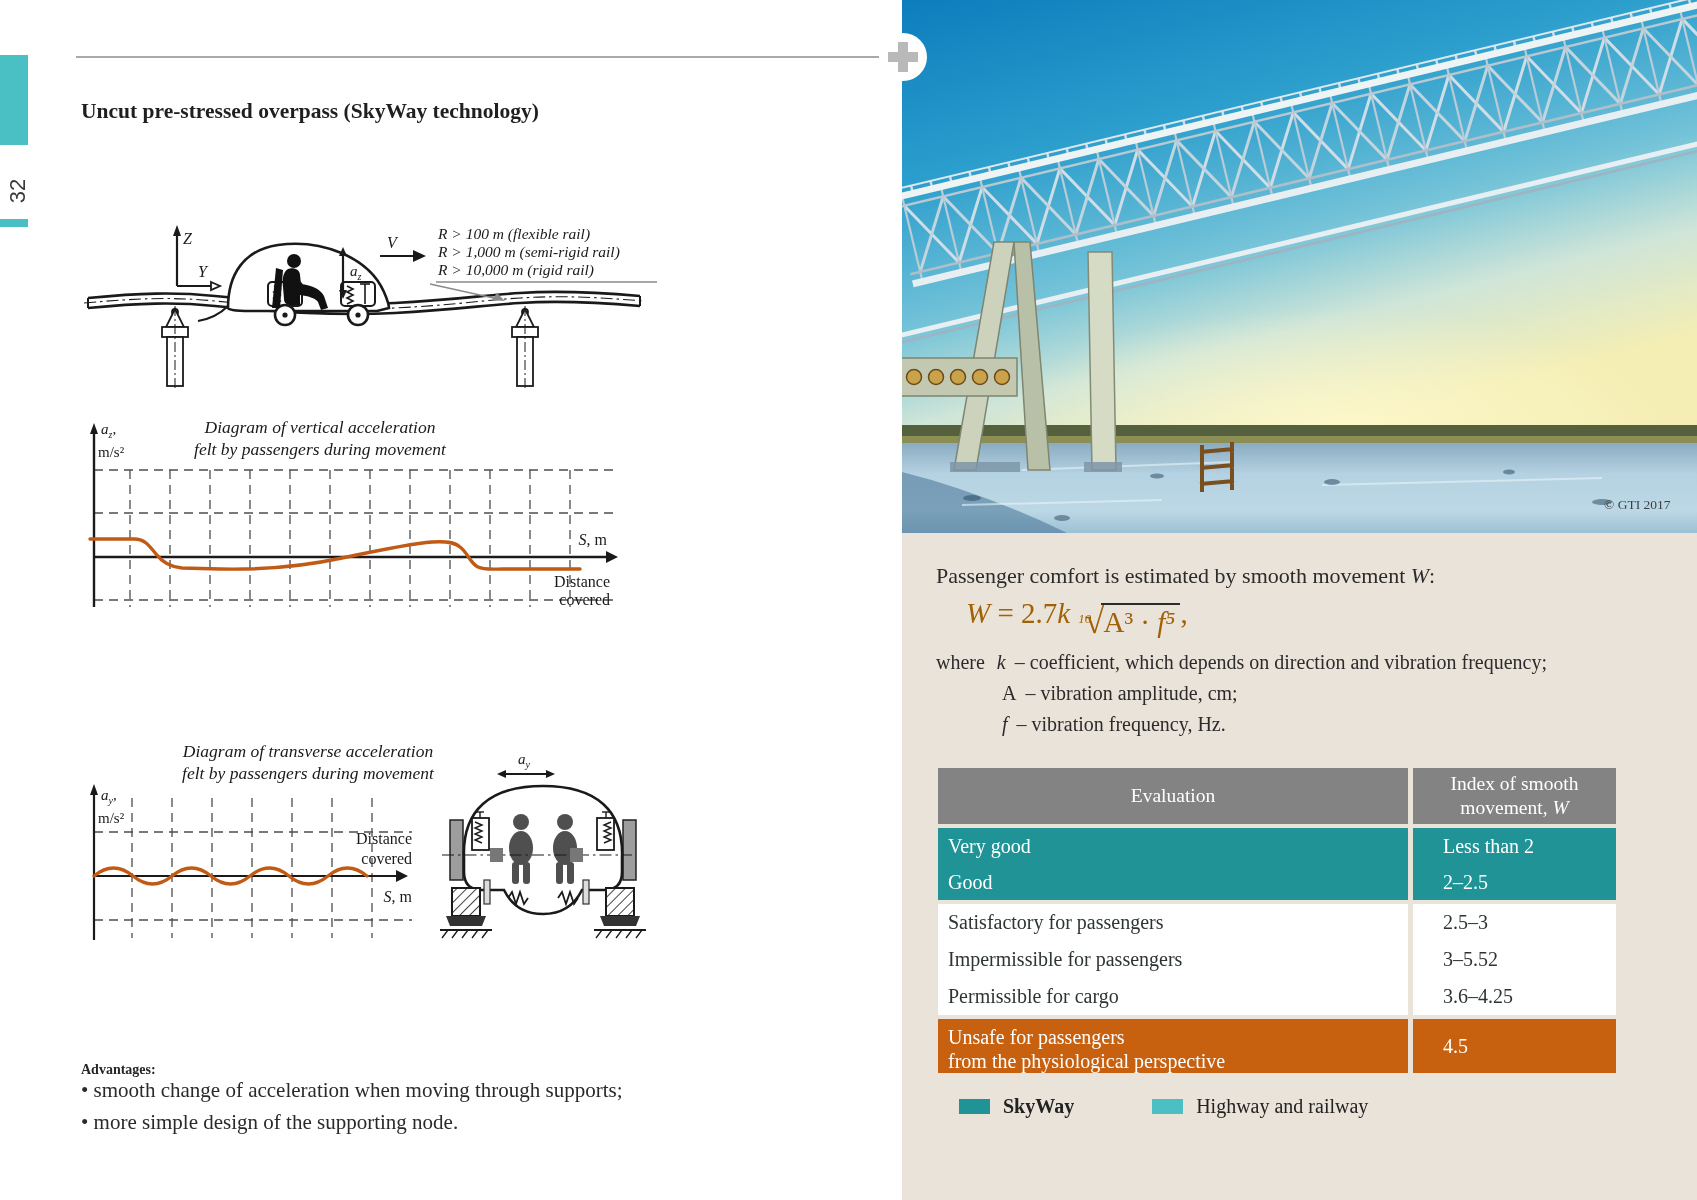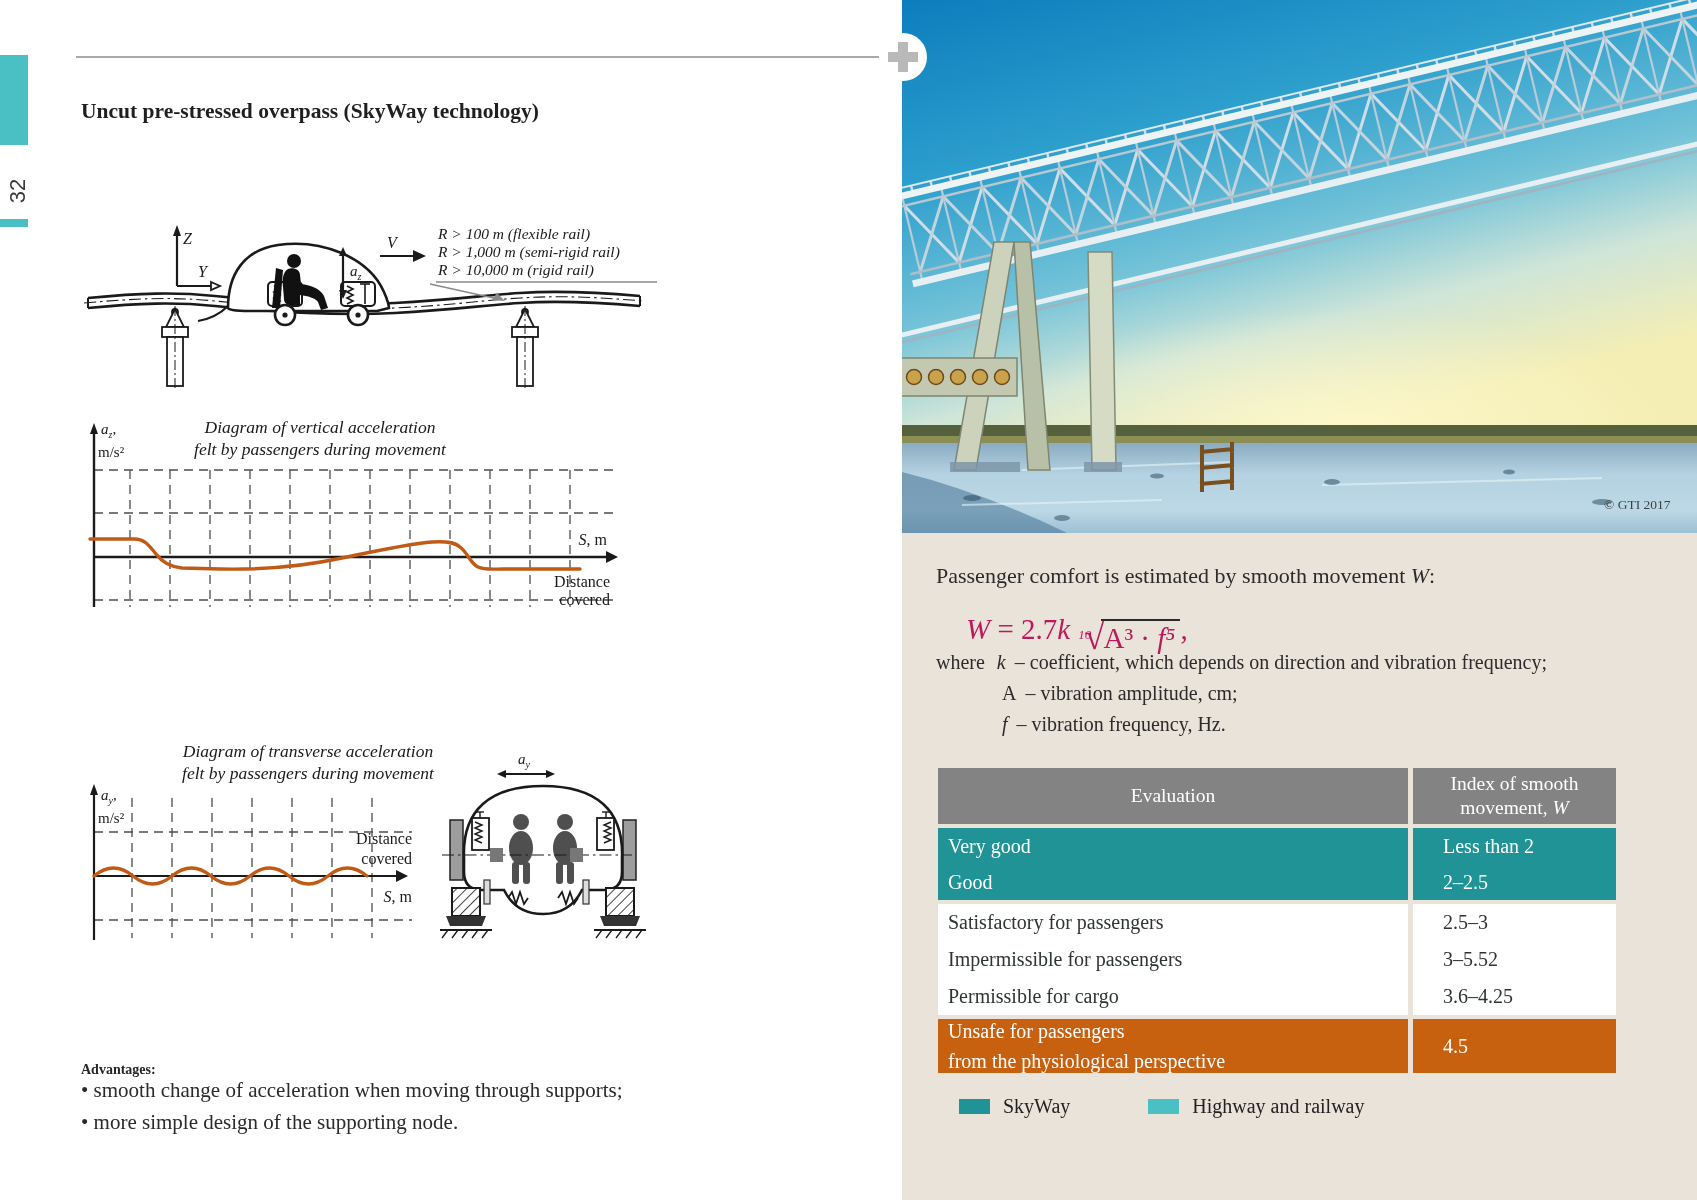--- a/index.html
+++ b/index.html
@@ -29,21 +29,21 @@
   .advantages{position:absolute;left:81px;top:1062px;width:720px}
   .adv-head{font-size:14px;font-weight:bold;}
   .adv-item{font-size:21px;margin-bottom:7px;color:#2a2a2a}
   .adv-item::before{content:"• ";}
 
   
   .photo-wrap{position:absolute;left:902px;top:0;width:795px;height:393px}
   .info-panel{position:absolute;left:902px;top:533px;width:795px;height:667px;background:#eae3d9}
 
   .intro{position:absolute;left:34px;top:30px;font-size:22px;color:#2b2b2b}
-  .formula{position:absolute;left:64px;top:80px;font-size:29px;color:#be185d;white-space:nowrap}
+  .formula{position:absolute;left:64px;top:64px;font-size:29px;color:#a16207;white-space:nowrap}
   .root{display:inline-flex;align-items:center;margin-left:8px}
   .ridx{font-size:13px;font-style:italic;margin-right:-7px;margin-top:-4px;position:relative;z-index:2}
   .rsign{font-size:37px;line-height:0.8}
   .rbar{border-top:2.2px solid #2b2b2b;padding:1px 5px 0 2px;margin-left:-3px}
 
   .where-block{position:absolute;left:34px;top:114px;font-size:20px;line-height:31px;color:#2b2b2b}
   .where-word{margin-right:12px}
   .sym{margin-right:9px}
   .indent{padding-left:66px}
 
@@ -57,30 +57,30 @@
   .tbl-header{height:56px;margin-bottom:4px}
   .tbl-header .cell{background:#838383;color:#fff;justify-content:center;padding-left:0;
                     text-align:center;font-size:19.5px;line-height:24px}
   .blk-dark .cell{background:#1f9396;color:#fff}
   .blk-dark .trow{height:36px}
   .blk-light .cell{background:#ffffff;color:#2e3434}
   .blk-light .trow{height:37px}
   .blk-dark,.blk-light{margin-bottom:4px}
   .blk-orange .trow{height:54px}
   .blk-orange .cell{background:#c7600f;color:#fff}
-  .two-line{display:flex;flex-direction:column;justify-content:space-between;align-items:flex-start;
+  .two-line{display:flex;flex-direction:column;justify-content:flex-end;align-items:flex-start;
             line-height:24px}
 
   
   .legend{position:absolute;left:57px;top:562px;display:flex;align-items:center}
   .lg-swatch{width:31px;height:15px;margin-right:13px}
   .lg-dark{background:#1f9396}
   .lg-light{background:#4bc0c4}
   .lg-label{font-size:20px;color:#222}
-  .lg-bold{font-weight:normal}
+  .lg-bold{font-weight:bold}
   .lg-item2{margin-left:78px;display:flex;align-items:center}
   .legend .lg-item{display:flex;align-items:center}
 </style>
 </head>
 <body>
 
 <div class="accent-block"></div>
 <div class="page-num">32</div>
 <div class="accent-tick"></div>
 

